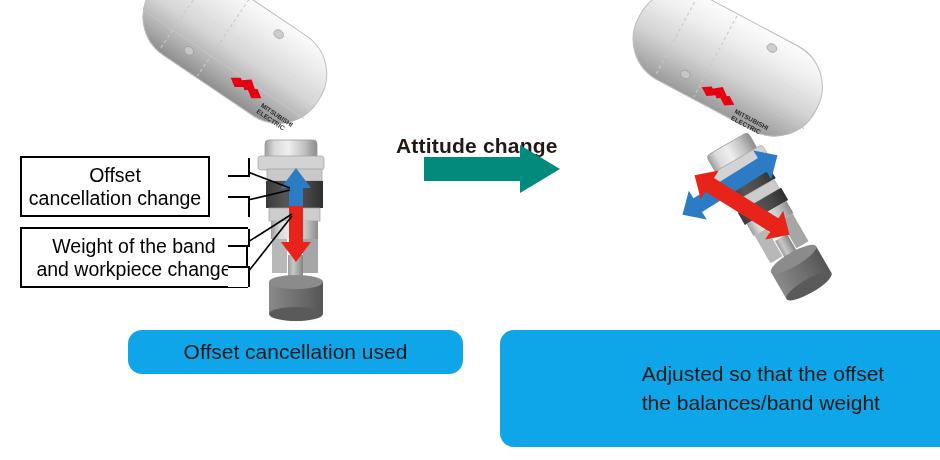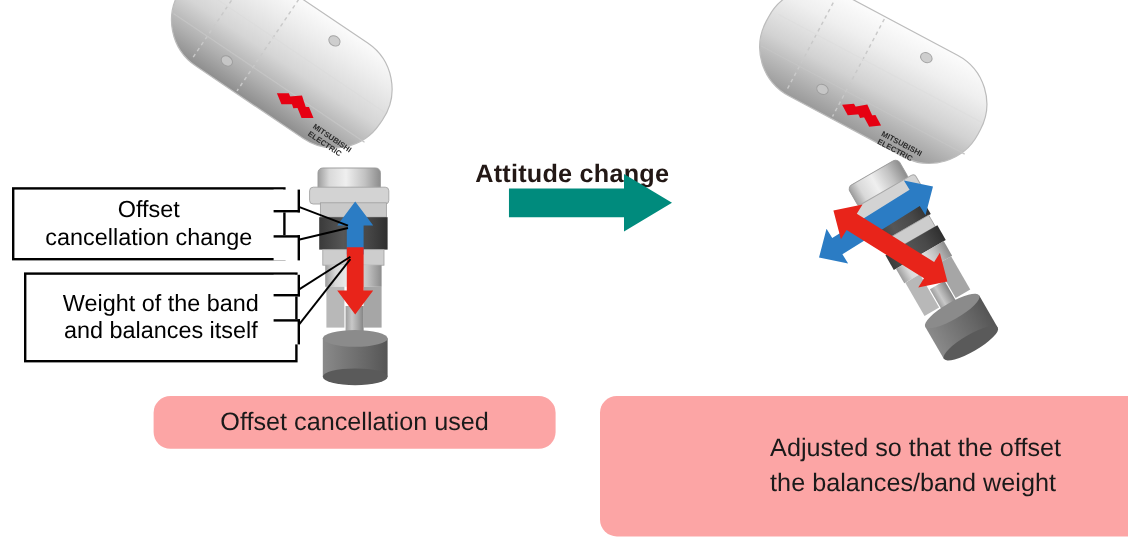--- a/index.html
+++ b/index.html
@@ -20,34 +20,34 @@
     box-sizing:border-box;
     display:flex;
     align-items:center;
     justify-content:center;
     text-align:center;
     color:#000000;
     line-height:1.18;
     z-index:40;
   }
   .callout span{display:block;}
-  #callout-offset{left:10px;top:156px;width:228px;height:61px;font-size:19.5px;}
-  #callout-weight{left:20px;top:227px;width:228px;height:75px;font-size:19.5px;}
+  #callout-offset{left:20px;top:156px;width:190px;height:61px;font-size:19.5px;}
+  #callout-weight{left:20px;top:227px;width:228px;height:61px;font-size:19.5px;}
 
   
   .notch{
     position:absolute;
     background:#ffffff;
     z-index:41;
   }
 
   
   .pill{
     position:absolute;
-    background:#fca5a5;
+    background:#0ea5e9;
     border-radius:14px;
     box-sizing:border-box;
     display:flex;
     align-items:center;
     color:#1a1a1a;
     z-index:30;
   }
   #pill-left{
     left:128px;top:330px;width:335px;height:44px;
     justify-content:center;
@@ -235,21 +235,21 @@
       <span>cancellation change</span>
     </div>
   </div>
 
   <div class="notch" style="left:228px;top:158px;width:22px;height:19px;border-right:2px solid #000;border-bottom:2px solid #000;box-sizing:border-box;"></div>
   <div class="notch" style="left:228px;top:196px;width:22px;height:21px;border-right:2px solid #000;border-top:2px solid #000;box-sizing:border-box;"></div>
 
   <div class="callout" id="callout-weight">
     <div>
       <span>Weight of the band</span>
-      <span>and balances itself</span>
+      <span>and workpiece change</span>
     </div>
   </div>
   <div class="notch" style="left:228px;top:229px;width:22px;height:18px;border-right:2px solid #000;border-bottom:2px solid #000;box-sizing:border-box;"></div>
   <div class="notch" style="left:228px;top:266px;width:22px;height:21px;border-right:2px solid #000;border-top:2px solid #000;box-sizing:border-box;"></div>
 
   <div id="attitude-label">Attitude change</div>
   <svg id="attitude-arrow" viewBox="0 0 136 52">
     <path d="M0 14 L96 14 L96 2 L136 26 L96 50 L96 38 L0 38 Z" fill="#008b7d"></path>
   </svg>
 

